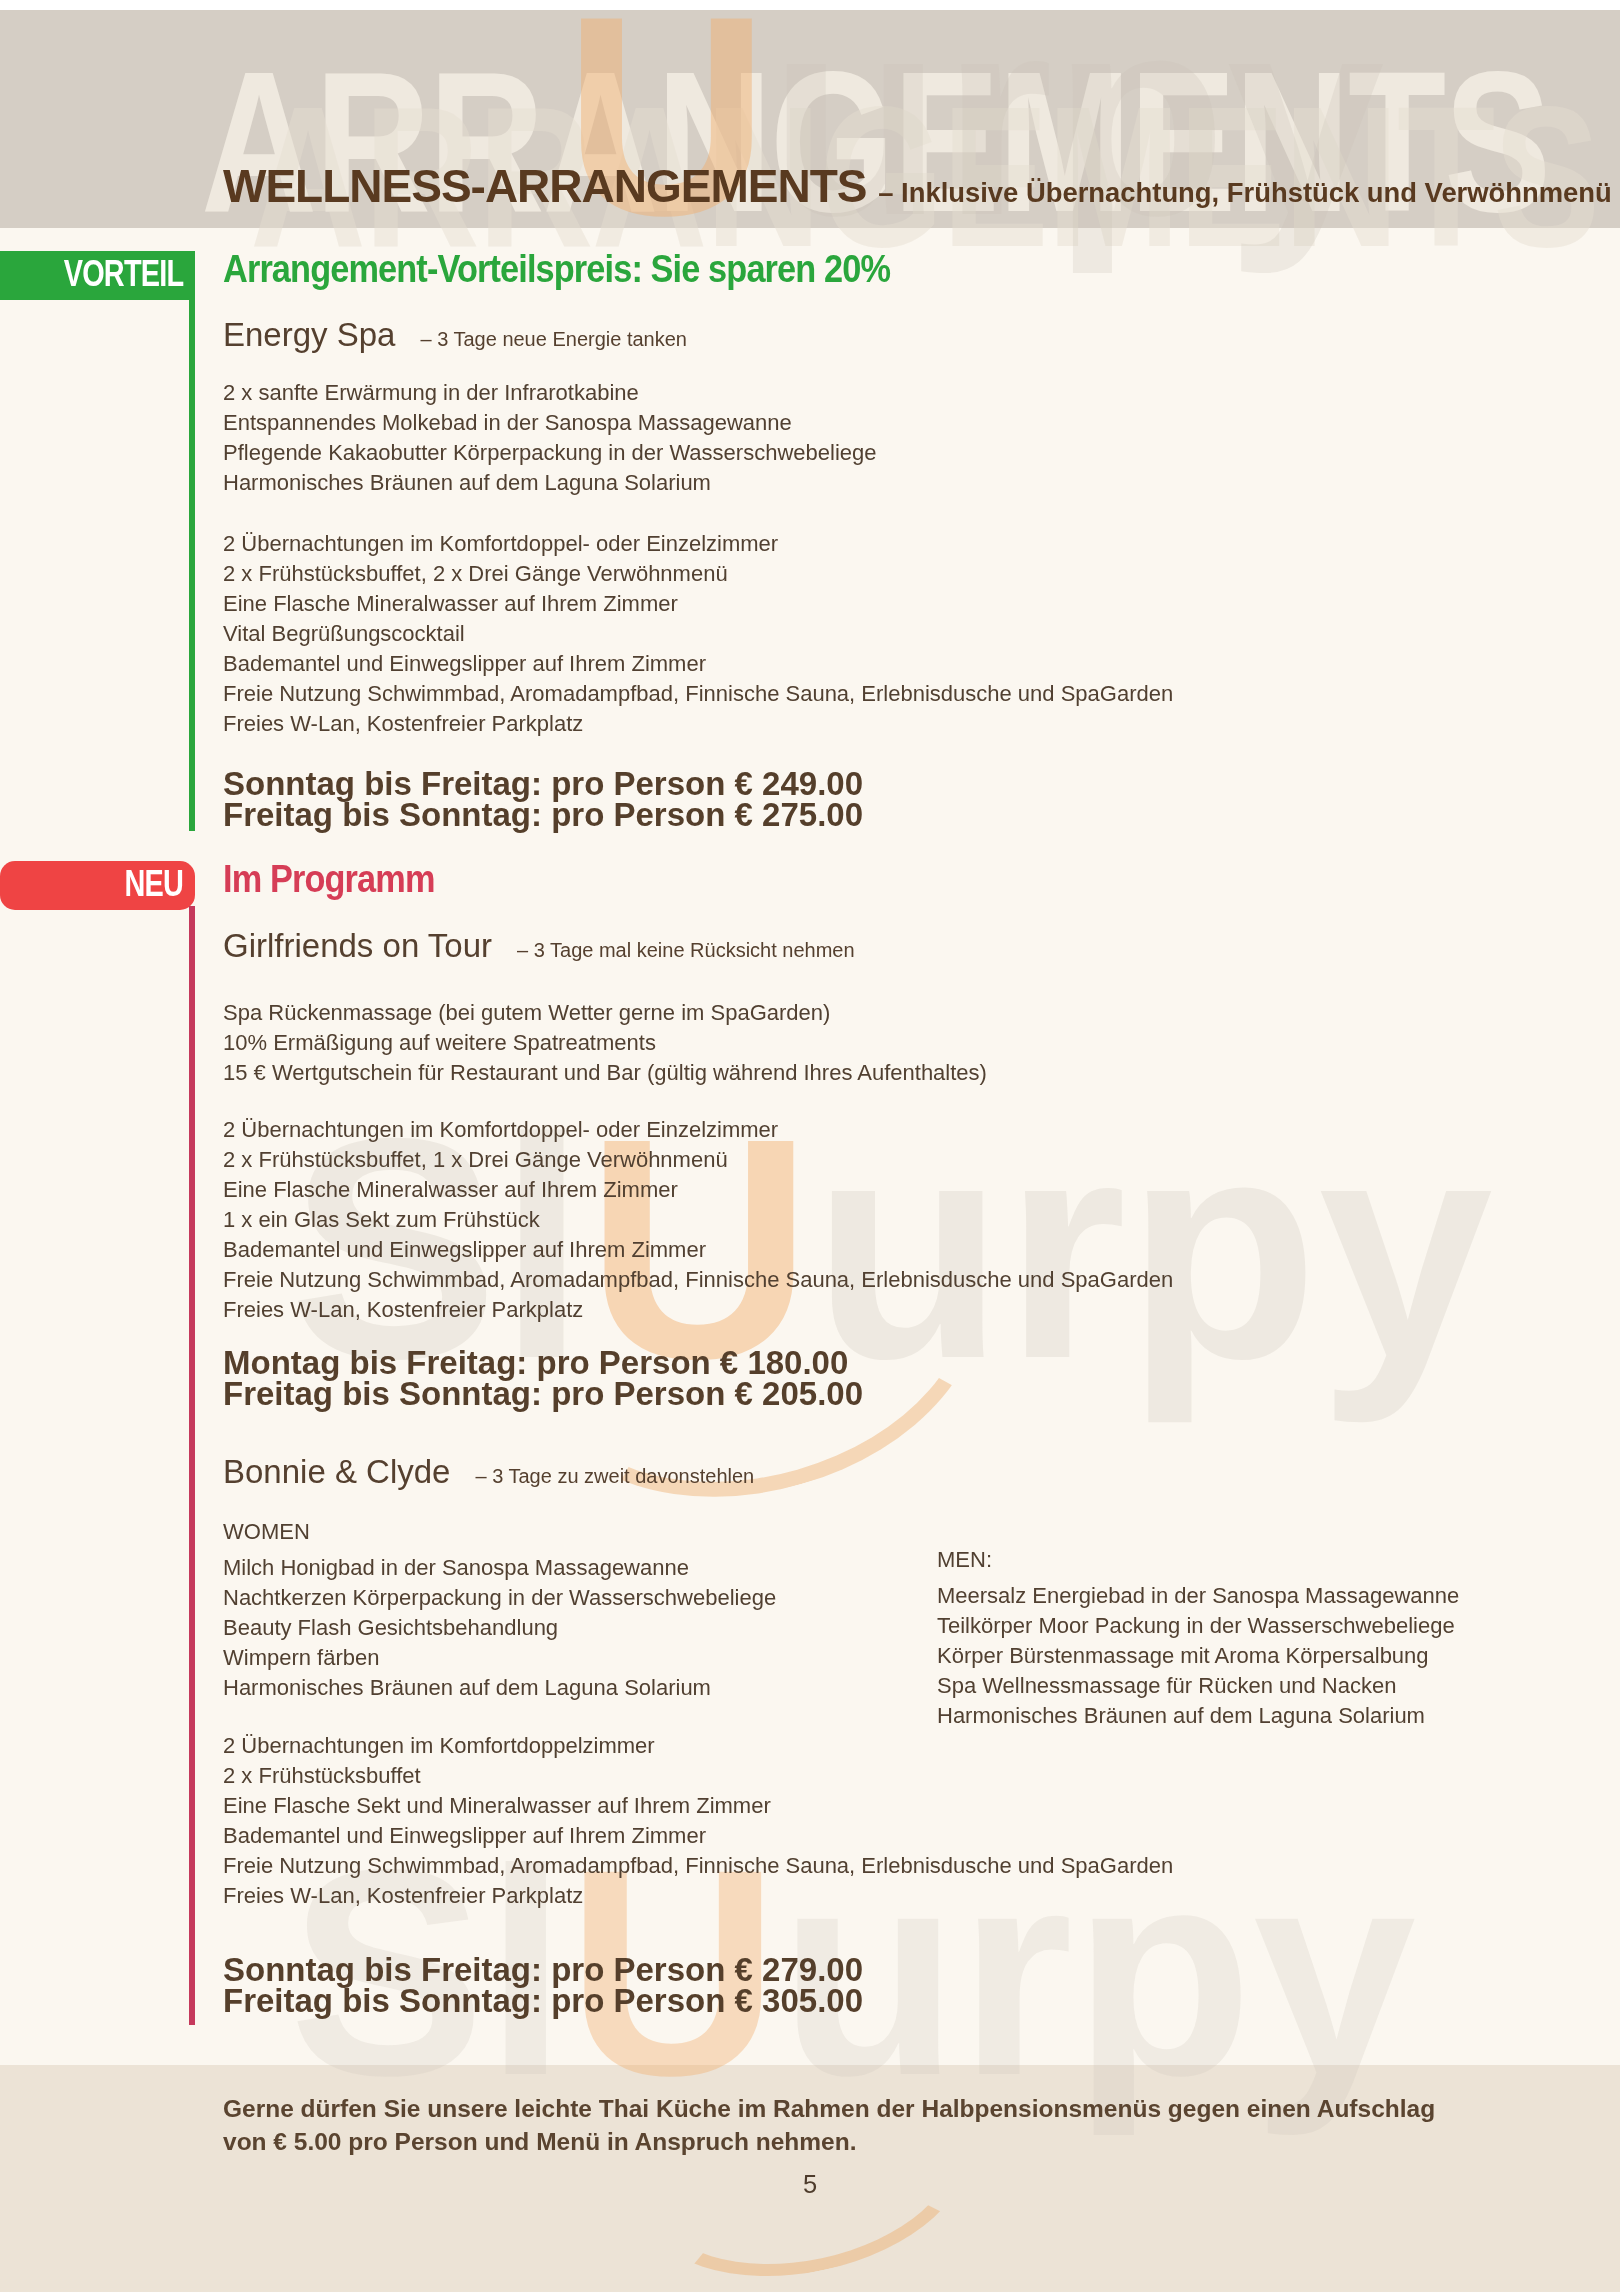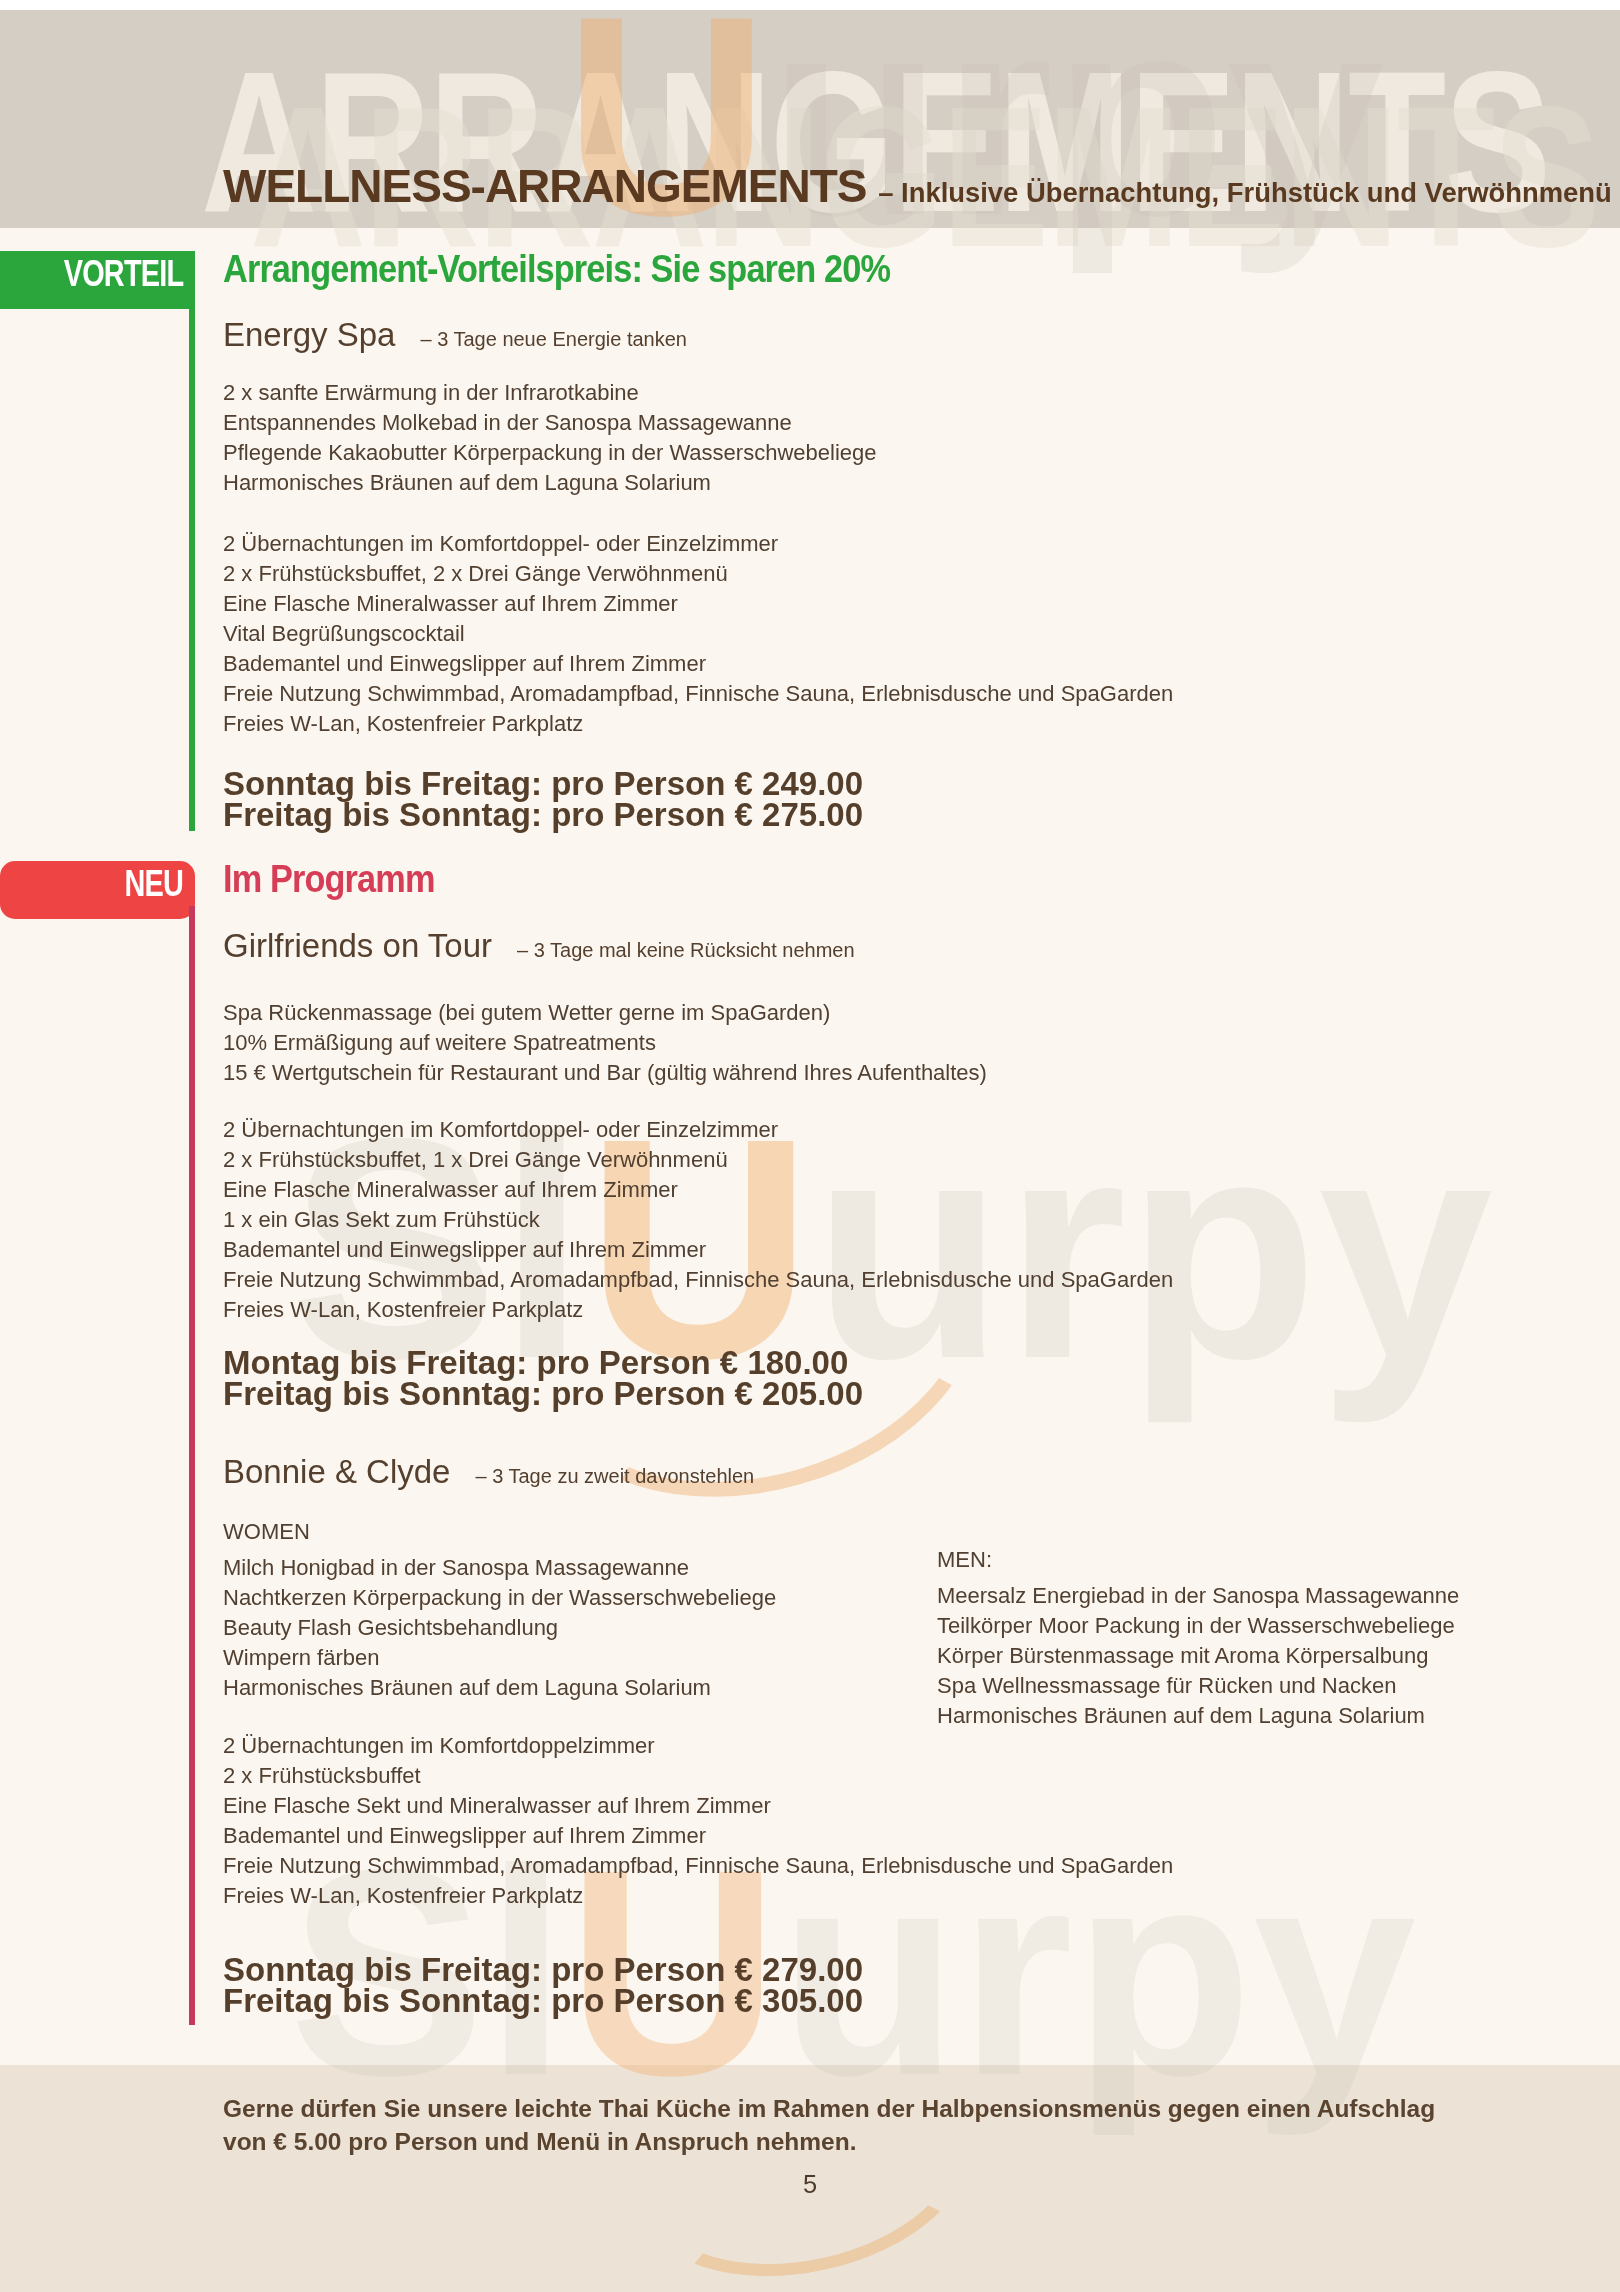--- a/index.html
+++ b/index.html
@@ -34,21 +34,21 @@
   .s-mid { left:534px; top:1186px; width:421px; height:274px; transform:rotate(-16deg); }
   .s-bot { left:637px; top:2078px; width:304px; height:167px; transform:rotate(-12deg); border-bottom-width:12.7px; }
 
   
   .title-row { position:absolute; left:223px; top:159px; z-index:3; white-space:nowrap; color:#593a20; }
   .title-row .title { font-size:46px; font-weight:bold; letter-spacing:-1px; }
   .title-row .subtitle { font-size:27.4px; font-weight:bold; margin-left:11.8px; }
 
   
   .badge {
-    position:absolute; left:0; width:195px; height:58px; z-index:2;
+    position:absolute; left:0; width:195px; height:49px; z-index:2;
     text-align:right; box-sizing:border-box; padding-right:11.8px;
   }
   .badge .btxt {
     display:inline-block; transform:scaleX(0.78); transform-origin:right center;
     color:#ffffff; font-weight:bold; font-size:37px; line-height:45px; letter-spacing:-1px;
   }
   .badge-green { top:251px; background:#2aa63c; }
   .badge-pink  { top:861px; background:#ef4444;border-radius:15px; }
   .vline { position:absolute; left:189px; width:5.9px; z-index:2; }
   .vline-green { top:296px; height:535px; background:#2aa63c; }

